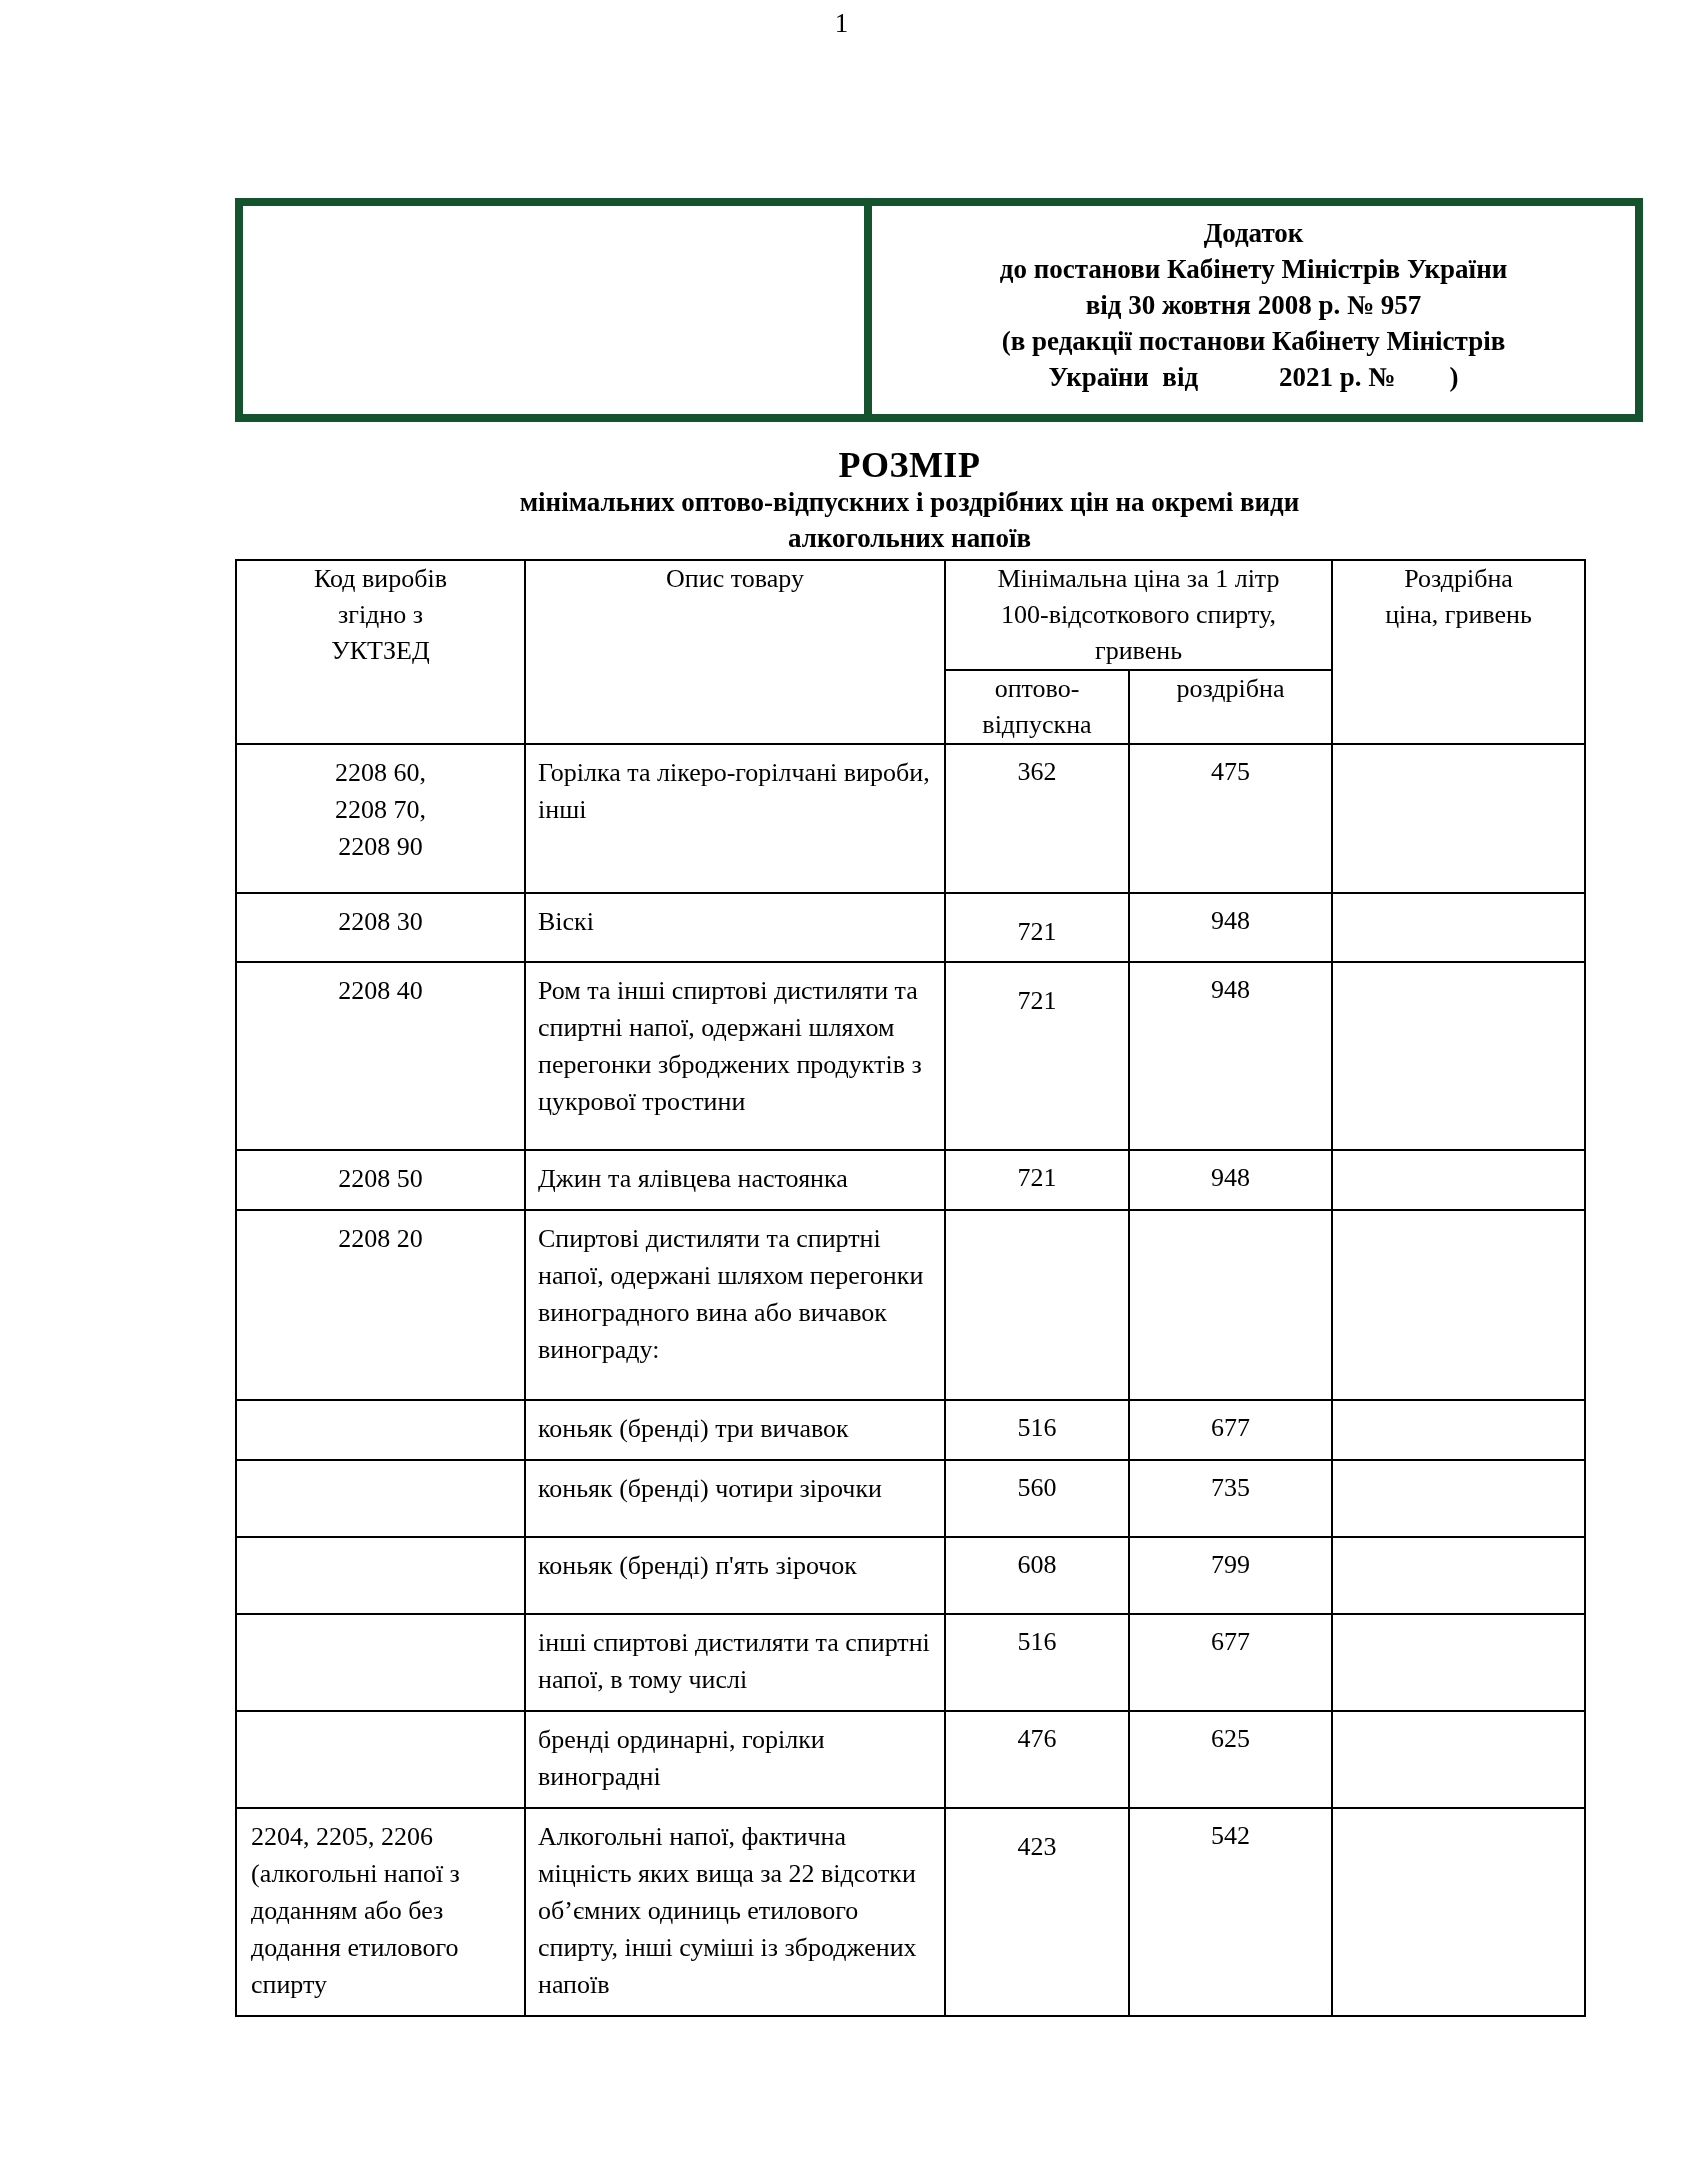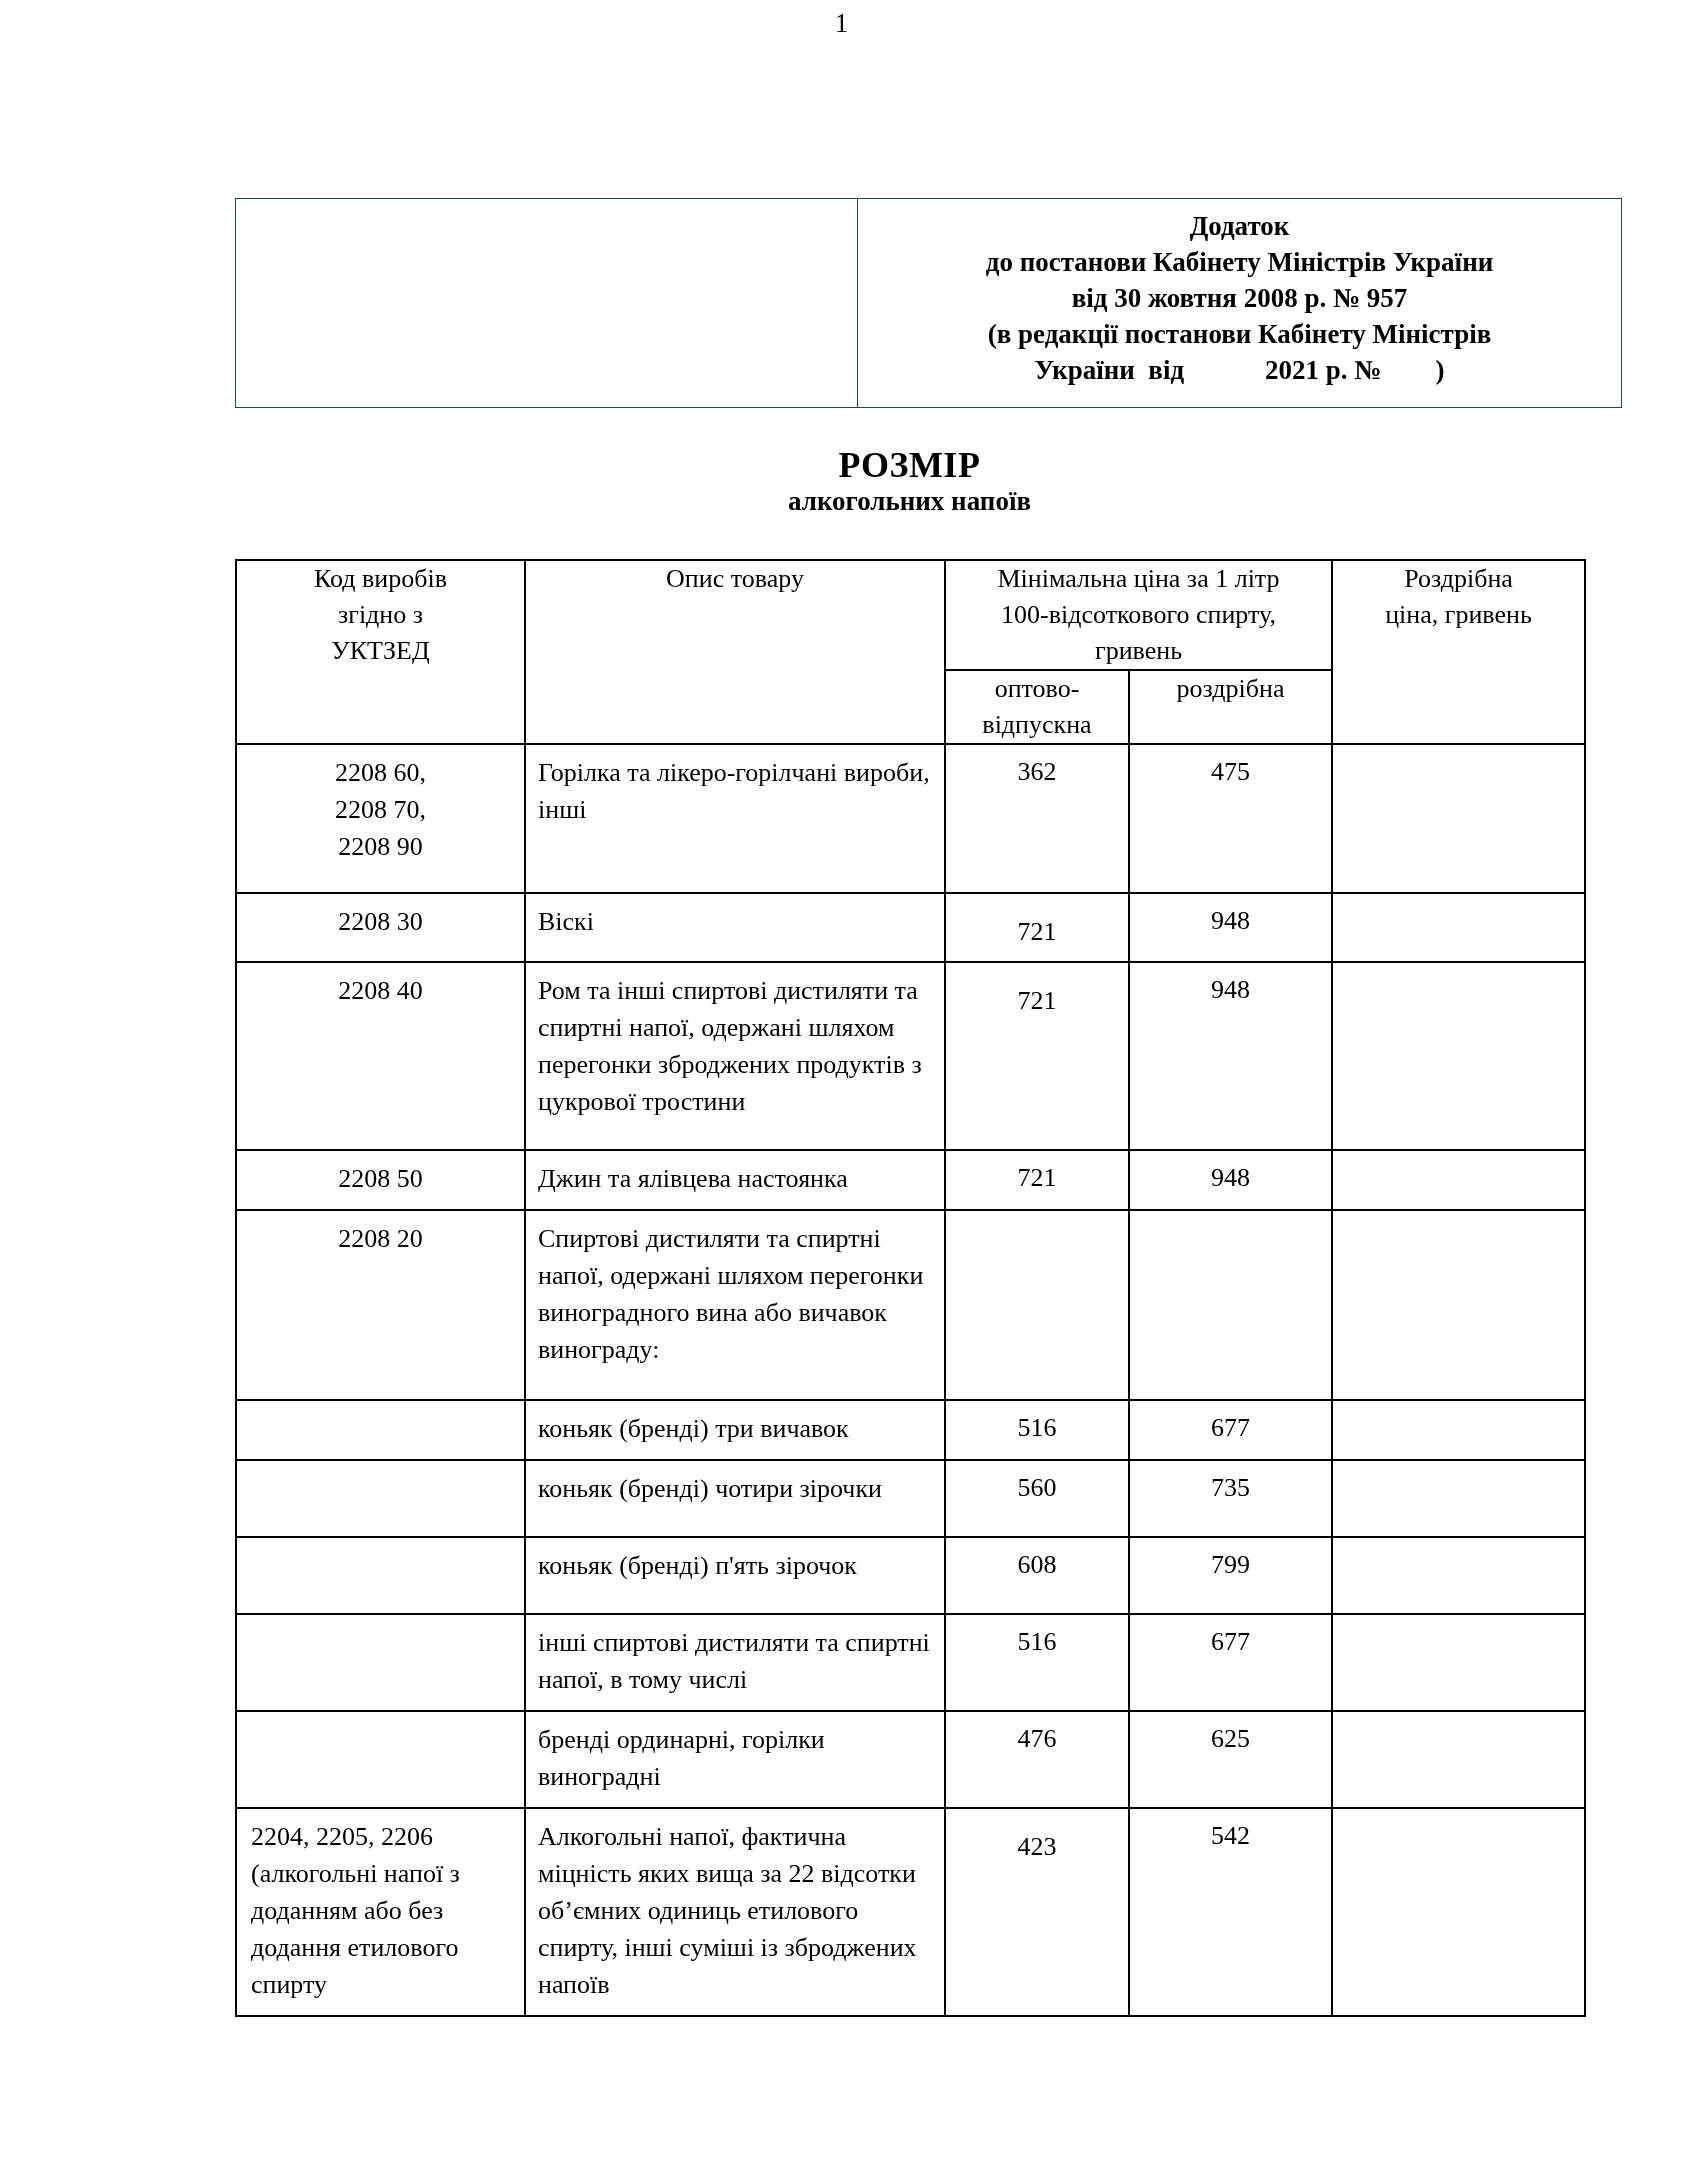--- a/index.html
+++ b/index.html
@@ -40,21 +40,21 @@
   
   .header-table {
     position: absolute;
     left: 235px;
     top: 198px;
     width: 1349px;
     border-collapse: collapse;
     table-layout: fixed;
   }
   .header-table td {
-    border: 1px solid #14532d;
+    border: 8px solid #14532d;
     vertical-align: top;
     padding: 0;
   }
   .header-table td.left-blank {
     width: 621px;
     height: 208px;
   }
   .header-table td.right-text {
     width: 727px;
     text-align: center;
@@ -169,20 +169,21 @@
           <div class="appendix-line">від 30 жовтня 2008 р. № 957</div>
           <div class="appendix-line">(в редакції постанови Кабінету Міністрів</div>
           <div class="appendix-line">України  від            2021 р. №        )</div>
         </td>
       </tr>
     </tbody>
   </table>
 
   <div class="title-block">
     <div class="title-main">РОЗМІР</div>
+    <div class="title-sub">мінімальних оптово-відпускних і роздрібних цін на окремі види</div>
     <div class="title-sub2">алкогольних напоїв</div>
   </div>
 
   <table class="data-table">
     <colgroup>
       <col class="c-code">
       <col class="c-desc">
       <col class="c-whole">
       <col class="c-retl">
       <col class="c-price">

